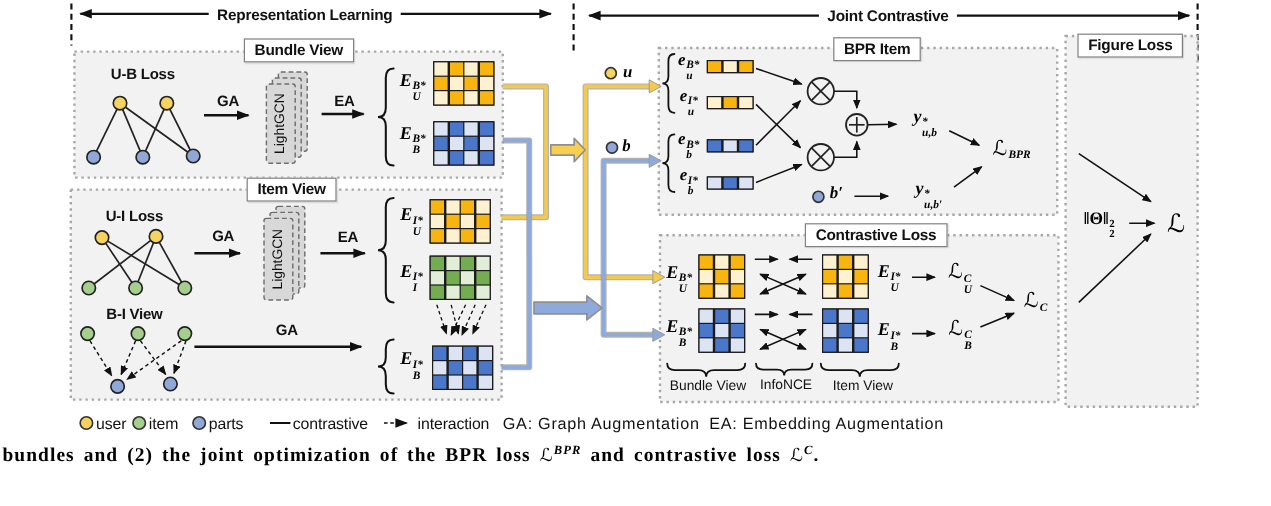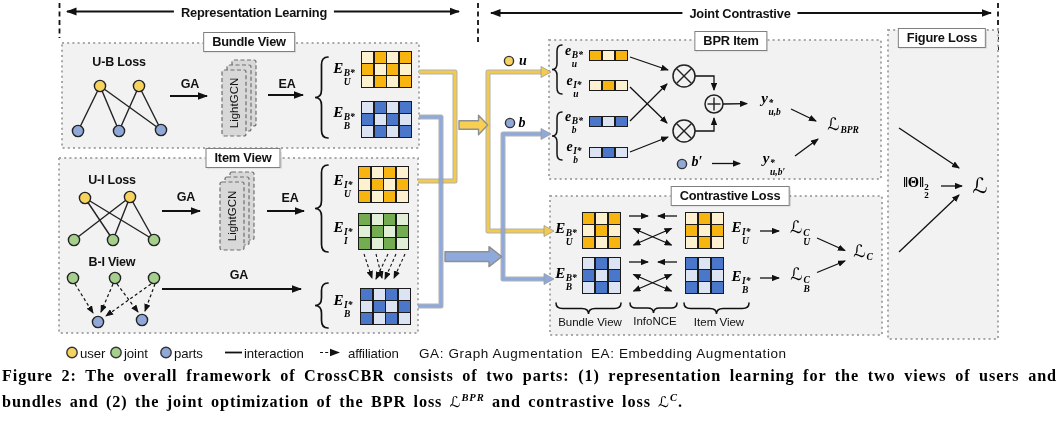--- a/index.html
+++ b/index.html
@@ -486,25 +486,24 @@
     <div class="abs math ctr" style="left:916px;top:187px;font-style:normal;"><span class="base" style="font-size:14.5px;font-weight:700;">‖Θ‖</span><span class="stk" style="vertical-align:-2.5px;">
           <span class="sp" style="font-style:normal;font-size:9px;">2</span>
           <span class="sb" style="font-style:normal;font-size:9px;">2</span>
         </span></div>
     <div class="abs mloss ctr" style="left:980px;top:186px;"><span class="cal" style="font-size:21px;">ℒ</span></div>
 
   </div>
 
   <div id="legend">
     <span class="leg-txt" style="left:80px;">user</span>
-    <span class="leg-txt" style="left:124px;">joint</span>
+    <span class="leg-txt" style="left:124px;">item</span>
     <span class="leg-txt" style="left:174px;">parts</span>
-    <span class="leg-txt" style="left:244px;">interaction</span>
-    <span class="leg-txt" style="left:348px;">affiliation</span>
+    <span class="leg-txt" style="left:244px;">contrastive</span>
+    <span class="leg-txt" style="left:348px;">interaction</span>
     <span class="leg-txt" style="left:591px;font-size:13.5px;letter-spacing:0.6px;">EA: Embedding Augmentation</span>
     <span class="leg-txt" style="left:419px;font-size:13.5px;letter-spacing:0.6px;">GA: Graph Augmentation</span>
   </div>
 
   <div id="caption">
-    <div class="l1">Figure 2: The overall framework of CrossCBR consists of two parts: (1) representation learning for the two views of users and</div>
     <div class="l2"><span>bundles and (2) the joint optimization of the BPR loss </span><span class="cal">ℒ</span><sup>BPR</sup><span> and contrastive loss </span><span class="cal">ℒ</span><sup>C</sup><span>.</span></div>
   </div>
 </div>
 
 </body></html>

